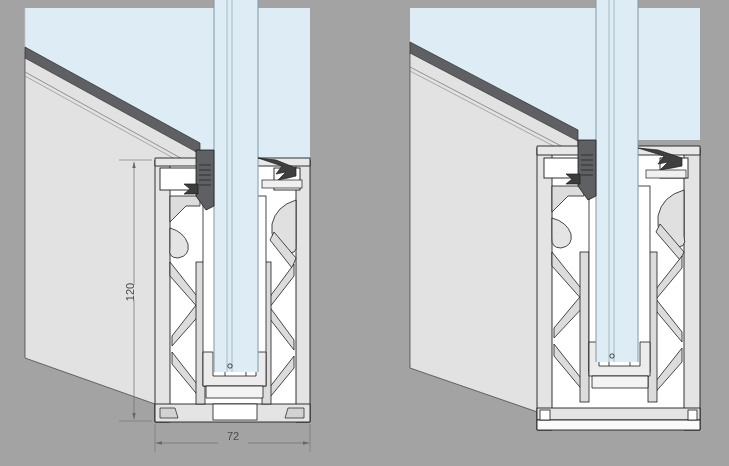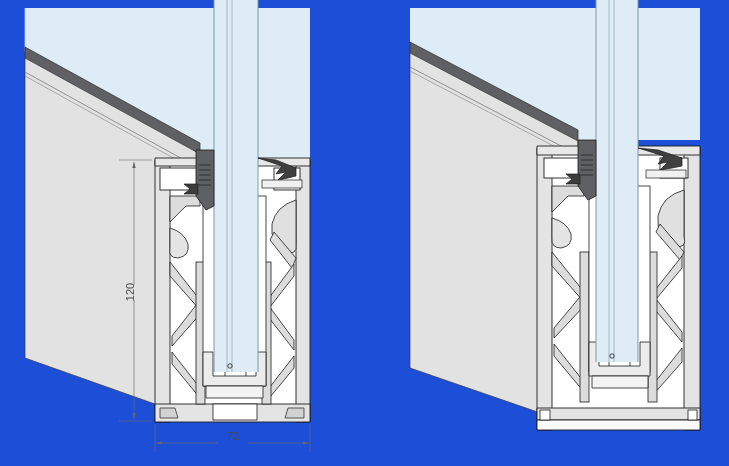--- a/index.html
+++ b/index.html
@@ -10,21 +10,21 @@
   body {
     width: 729px;
     height: 466px;
     font-family: "Liberation Sans", sans-serif;
     overflow: hidden;
   }
   #stage {
     position: relative;
     width: 729px;
     height: 466px;
-    background: #1d4ed8;
+    background: #a3a3a3;
   }
   .drawing-svg {
     position: absolute;
     top: 0;
     left: 0;
     width: 729px;
     height: 466px;
   }
   text.dim-label {
     font-family: "Liberation Sans", sans-serif;

